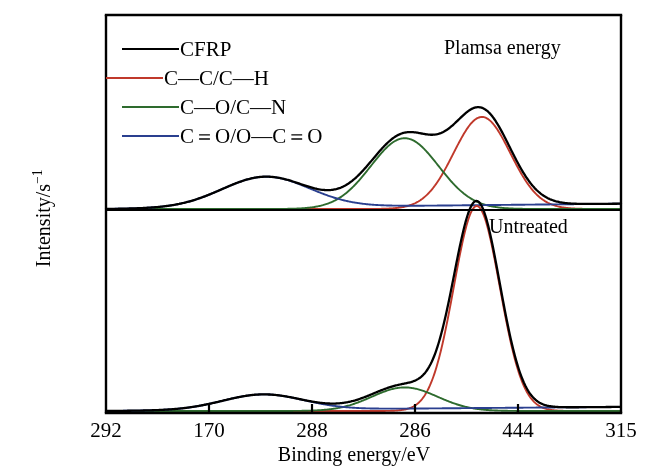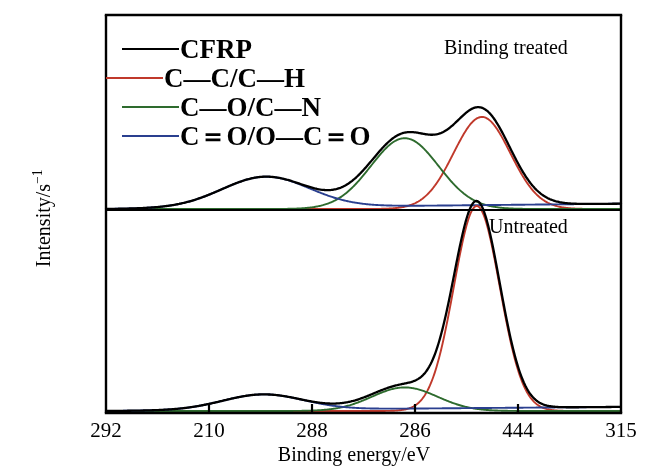--- a/index.html
+++ b/index.html
@@ -63,24 +63,23 @@
     white-space:nowrap;
   }
   .legend-swatch{
     display:inline-block;
     width:57px;height:0;
     border-top-width:2px;border-top-style:solid;
     margin-right:1px;
   }
   .legend-text{
     font-family:"Liberation Serif", serif;
-    font-size:27px;
+    font-size:21px;
     color:#000;
     letter-spacing:0px;
-    font-weight:bold;
   }
   sup{font-size:0.68em;vertical-align:super;}
 </style>
 </head>
 <body>
 
 <div id="root">
 
   <svg id="chart-svg" viewBox="0 0 656 474" xmlns="http://www.w3.org/2000/svg">
     <g id="curves-layer">
@@ -102,35 +101,35 @@
       </g>
     <g id="ticks-layer">
         <line x1="209" y1="413" x2="209" y2="404" stroke="#000000" stroke-width="2.2"></line>
         <line x1="312" y1="413" x2="312" y2="404" stroke="#000000" stroke-width="2.2"></line>
         <line x1="415" y1="413" x2="415" y2="404" stroke="#000000" stroke-width="2.2"></line>
         <line x1="518" y1="413" x2="518" y2="404" stroke="#000000" stroke-width="2.2"></line>
       </g>
   </svg>
 
   <div id="tick-0" class="tick-text" style="left: 106px;">292</div>
-  <div id="tick-1" class="tick-text" style="left: 209px;">210</div>
+  <div id="tick-1" class="tick-text" style="left: 209px;">170</div>
   <div id="tick-2" class="tick-text" style="left: 312px;">288</div>
   <div id="tick-3" class="tick-text" style="left: 415px;">286</div>
   <div id="tick-4" class="tick-text" style="left: 518px;">444</div>
   <div id="tick-5" class="tick-text" style="left: 621px;">315</div>
 
   <div id="xlabel" class="axis-label">
     <span id="xlabel-inner">Binding energy/eV</span>
   </div>
 
   <div id="ylabel-wrap">
     <span id="ylabel"><span>Intensity/s</span><sup>−1</sup></span>
   </div>
 
-  <div id="annot-top" class="annot">Binding treated</div>
+  <div id="annot-top" class="annot">Plamsa energy</div>
   <div id="annot-bottom" class="annot">Untreated</div>
 
   <div class="legend-row" id="legend-row-0" style="left:122px;top:38px;">
     <span class="legend-swatch" id="sw-0" style="border-top-color: rgb(0, 0, 0);"></span>
     <span class="legend-text">CFRP</span>
   </div>
   <div class="legend-row" id="legend-row-1" style="left:106px;top:67px;">
     <span class="legend-swatch" id="sw-1" style="border-top-color: rgb(192, 57, 43);"></span>
     <span class="legend-text">C—C/C—H</span>
   </div>

